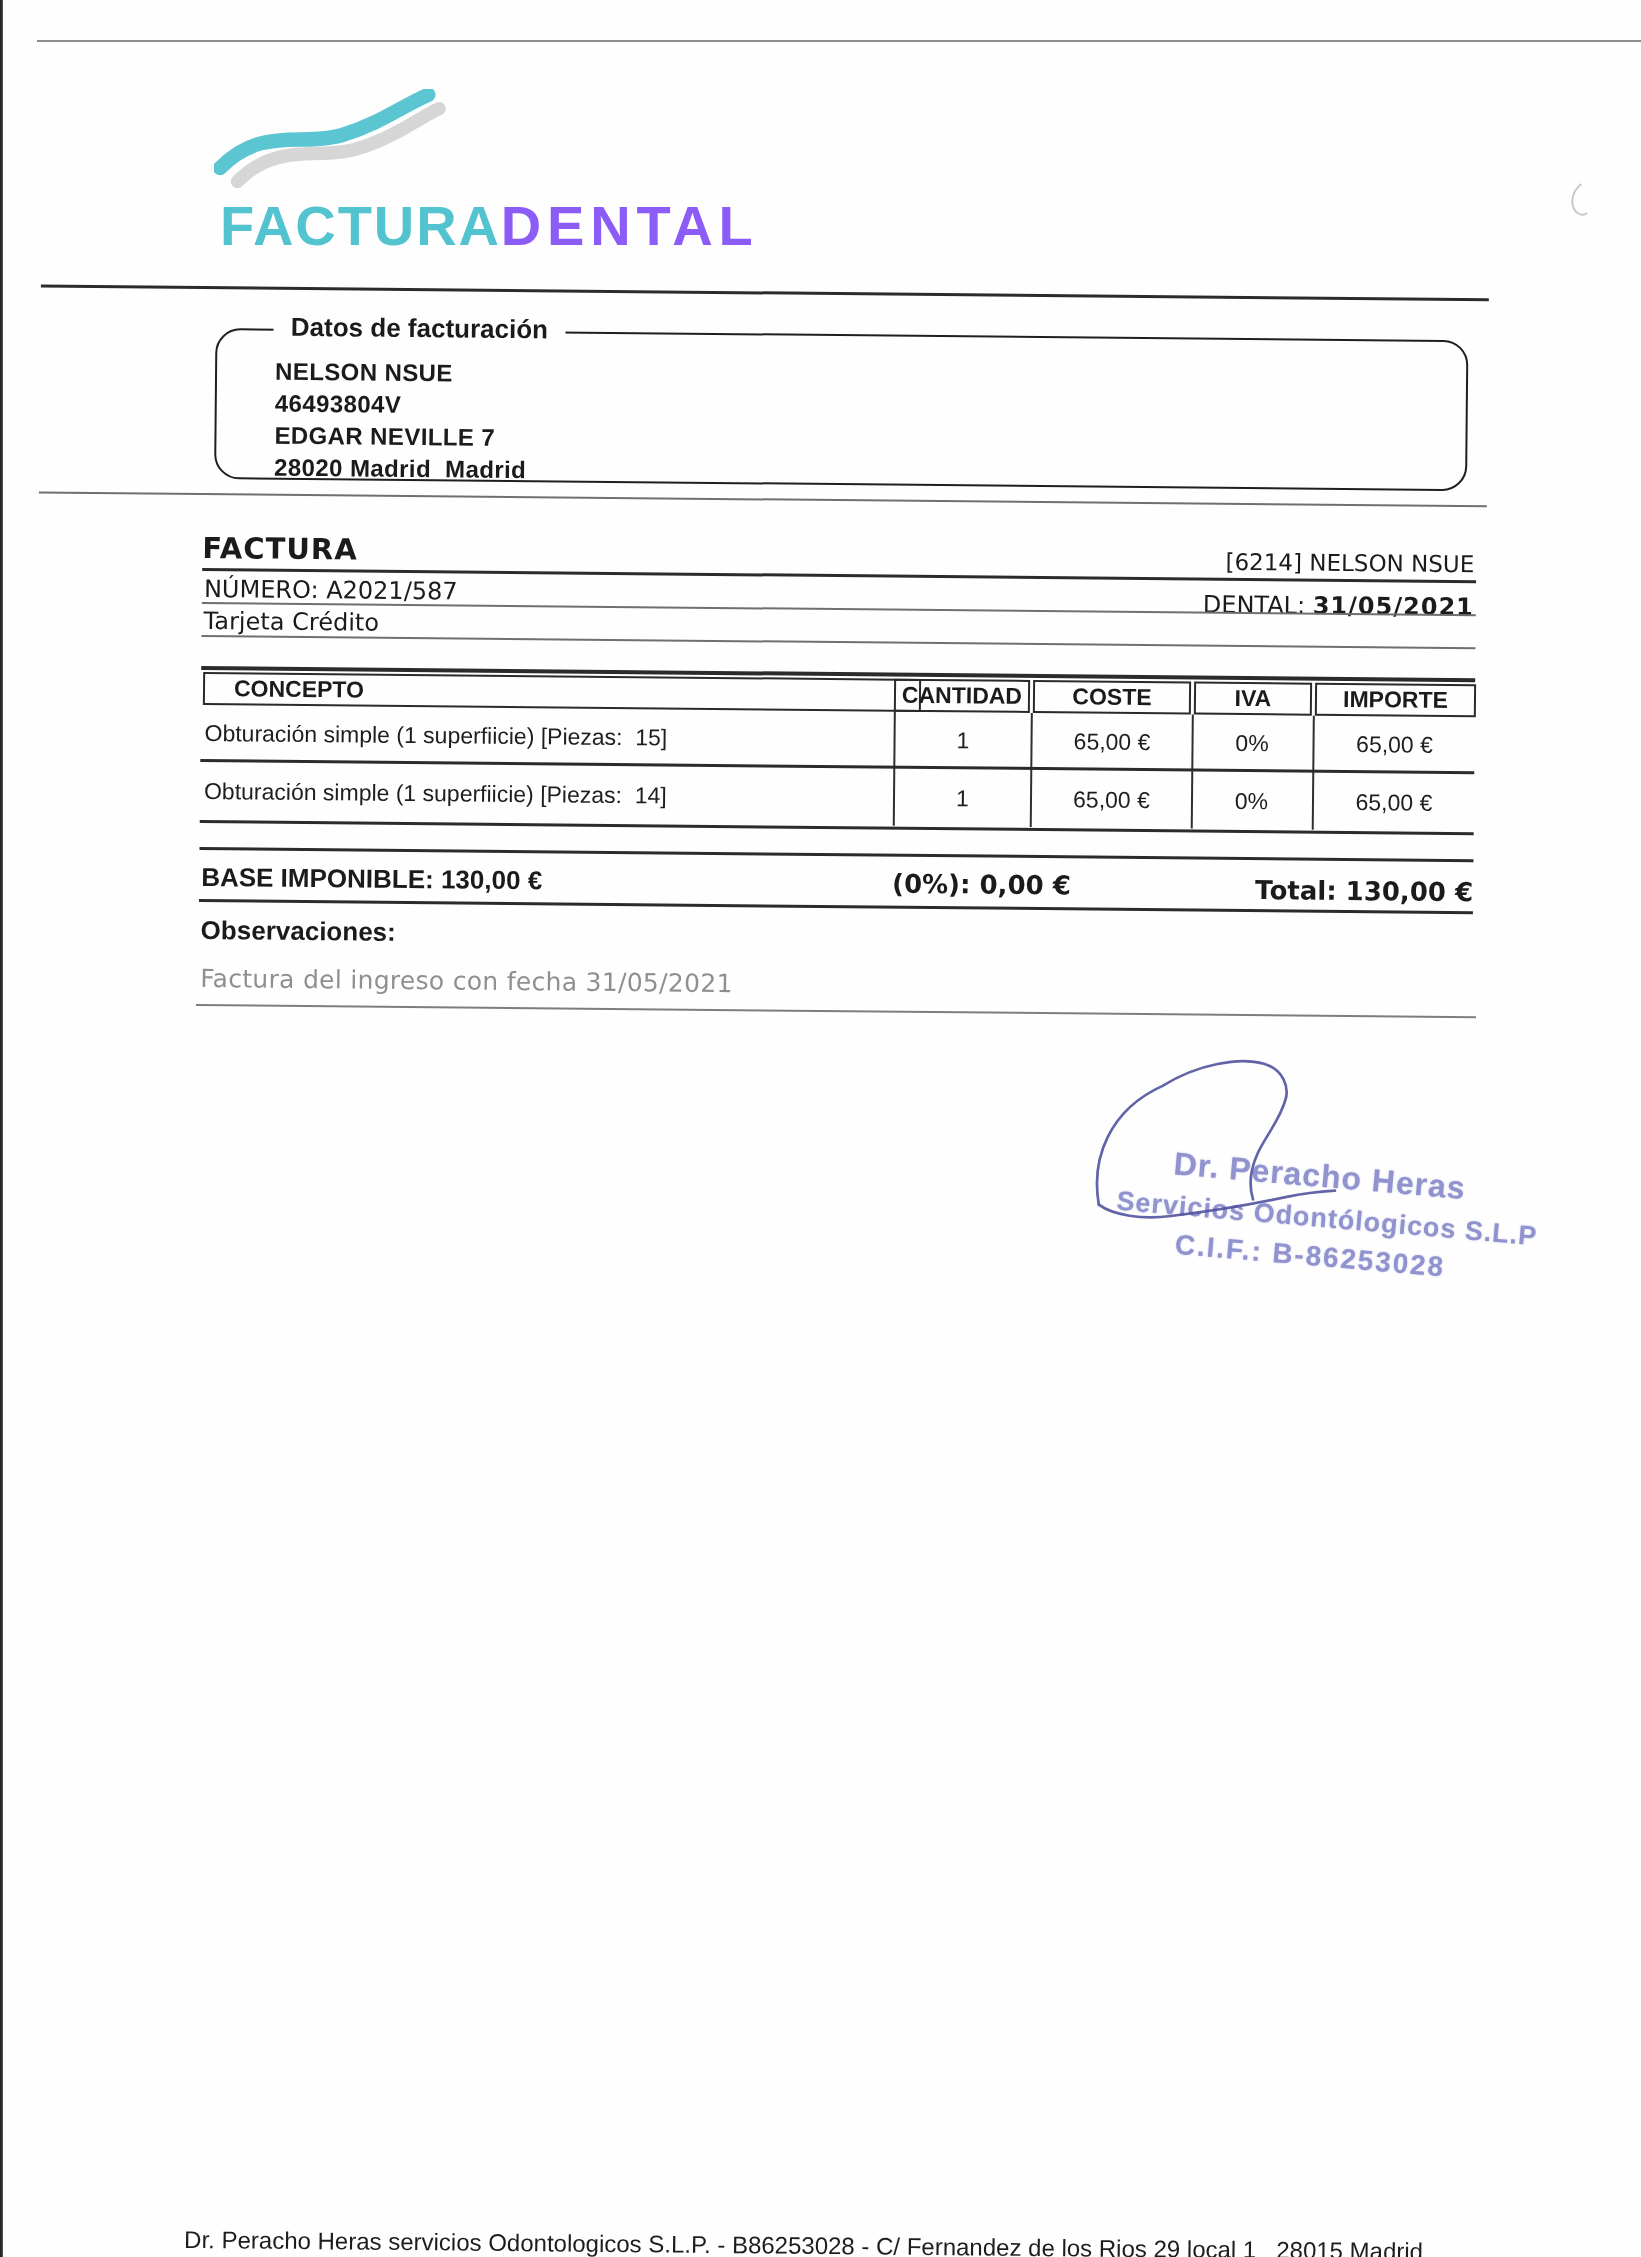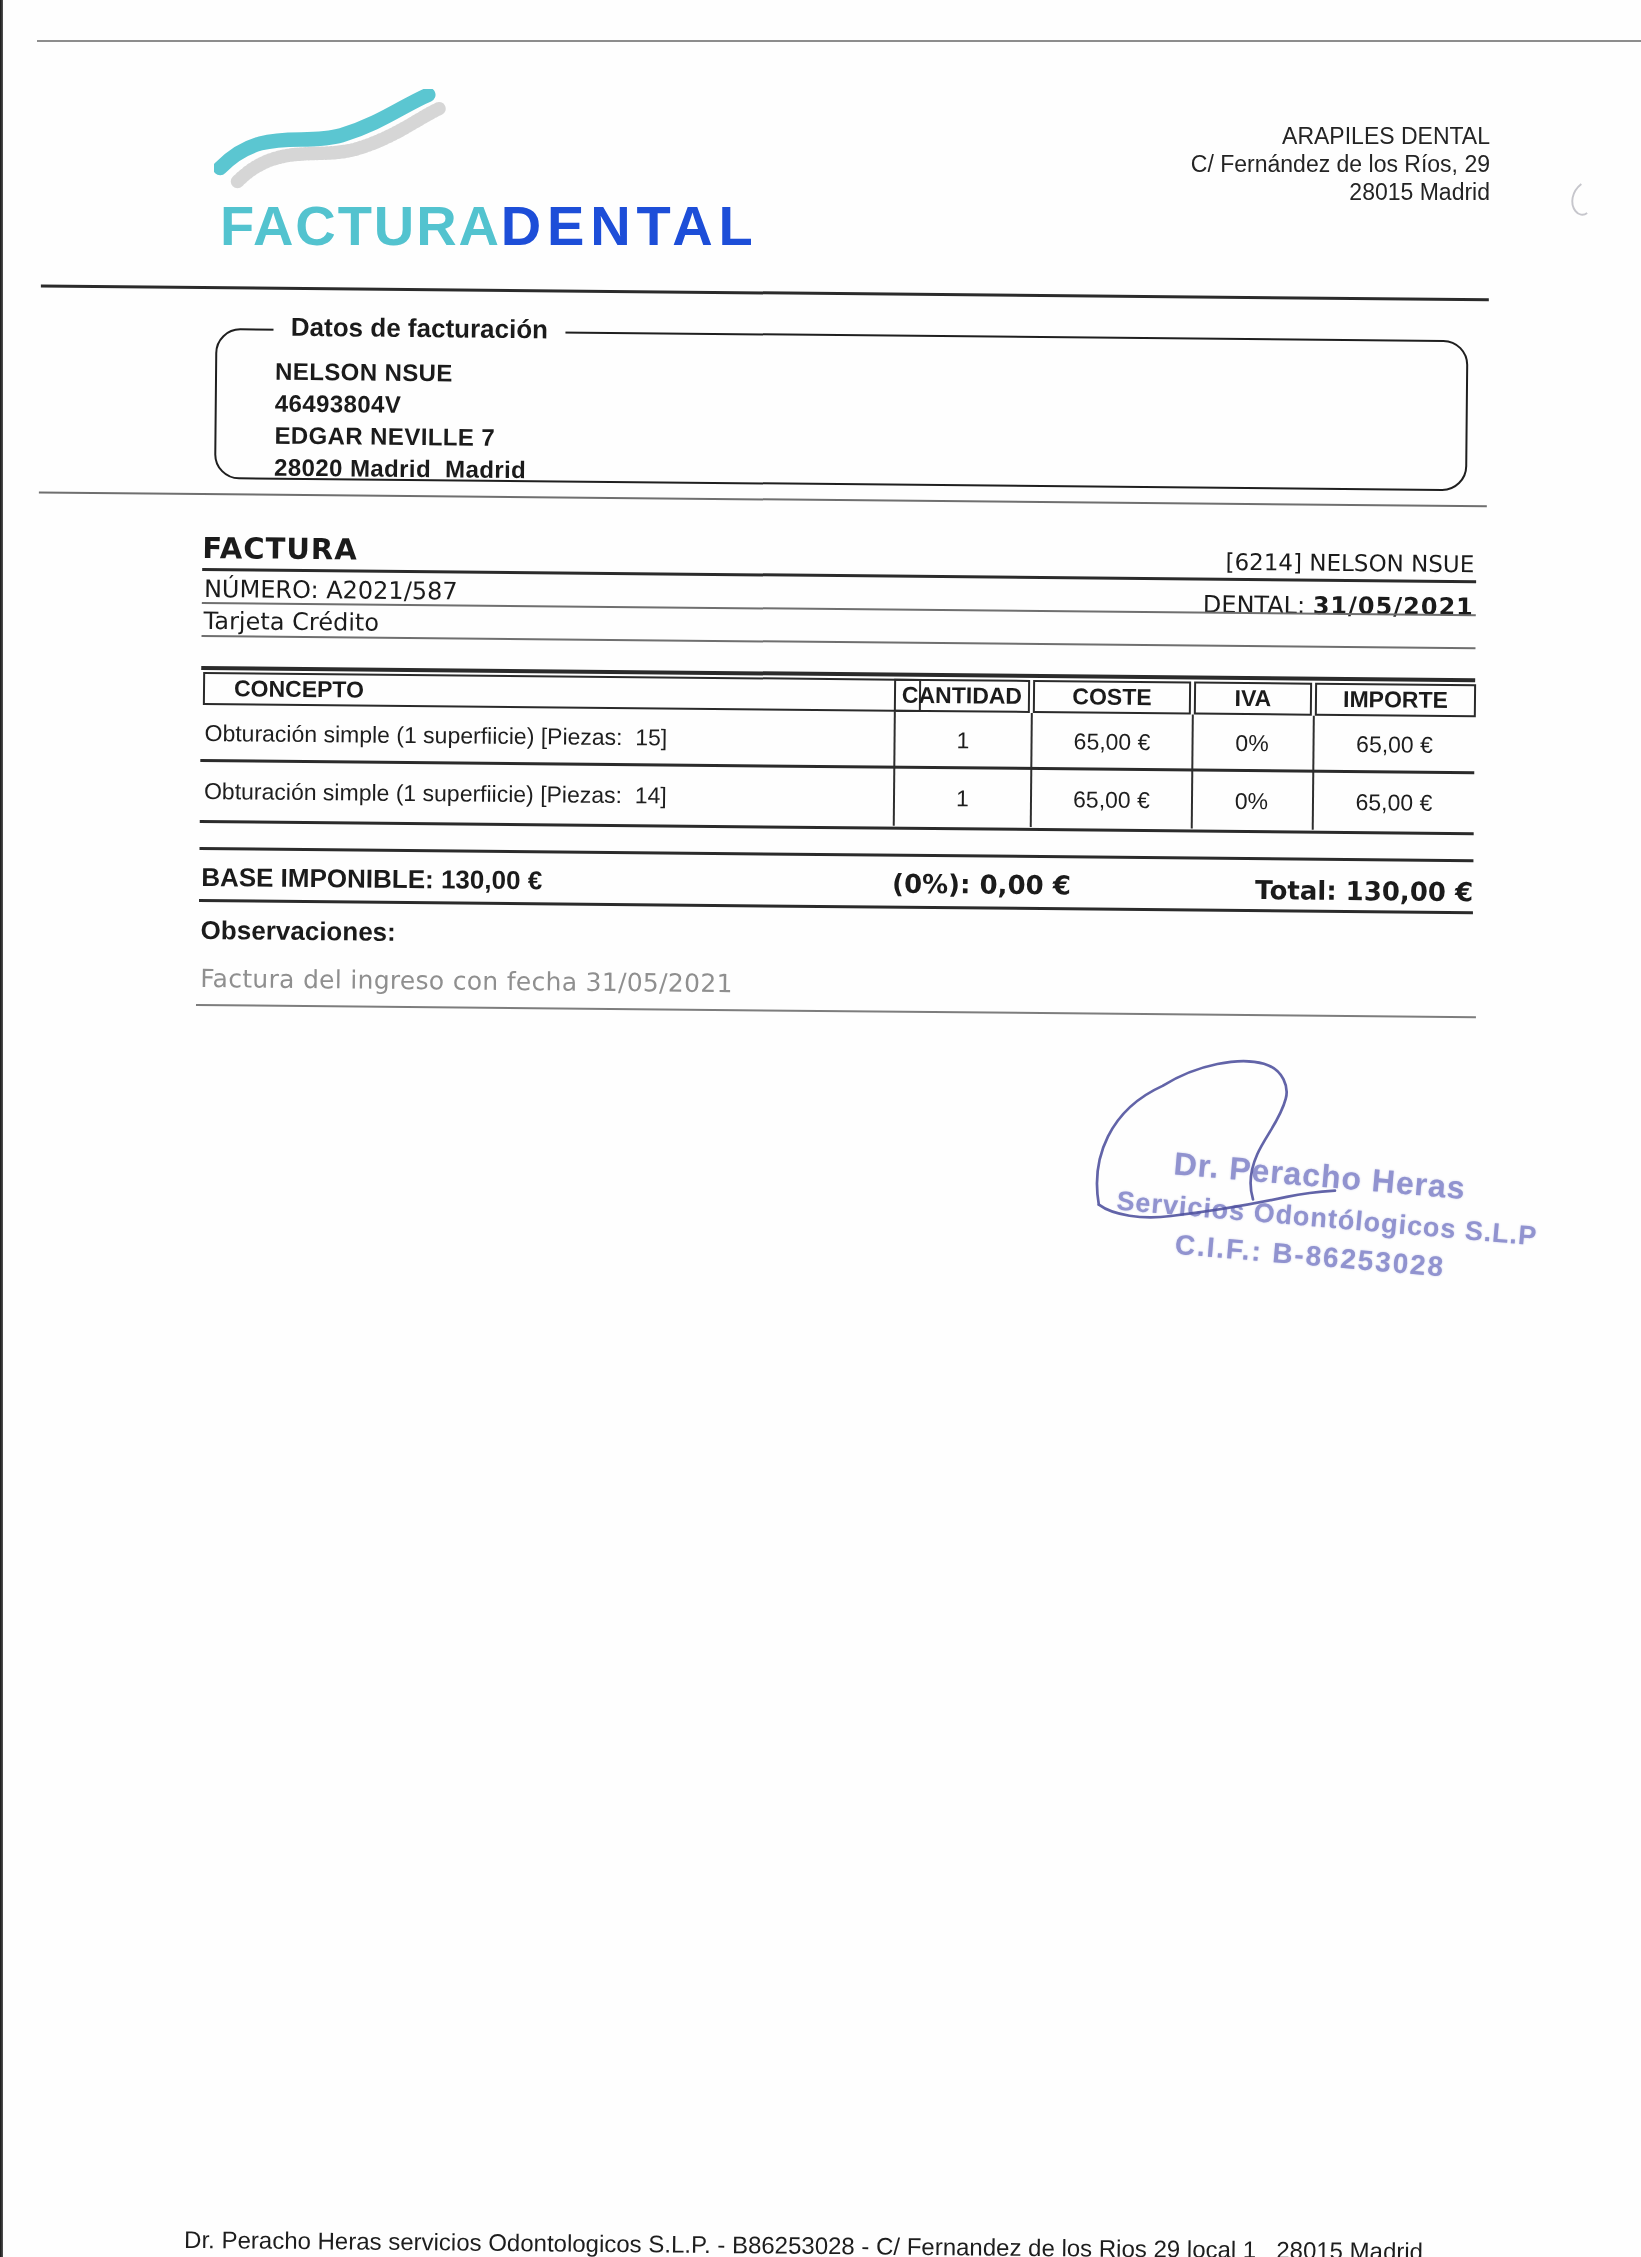--- a/index.html
+++ b/index.html
@@ -9,21 +9,21 @@
     font-family:"Liberation Sans",sans-serif;color:#1b1b1b;
   }
   .abs{position:absolute;}
   
   .left-edge{left:0;top:0;width:2.9px;height:2257px;background:linear-gradient(90deg,#161616,#555);}
   .top-rule{left:37px;top:40px;width:1605px;height:1.9px;background:#8d8d8d;}
   
   .swoosh{left:214px;top:89px;}
   .brand{left:220px;top:193px;font-weight:bold;font-size:56px;letter-spacing:1.9px;white-space:nowrap;}
   .brand .primary{color:#53c3cf;}
-  .brand .secondary{color:#1d4ed8;letter-spacing:5.8px;margin-top:40px;}
+  .brand .secondary{color:#8b5cf6;letter-spacing:5.8px;margin-top:40px;}
   .clinic{right:151px;top:122px;text-align:right;font-size:23px;line-height:28px;color:#242424;}
   .squiggle{left:1562px;top:182px;}
   
   .doc{left:0;top:0;width:1641px;height:2257px;transform:rotate(0.55deg);transform-origin:203px 483px;}
   .rule{background:#2b2b2b;}
   .thin{background:#6f6f6f;}
   
   .bbox{left:214px;top:328px;width:1249px;height:147px;border:2.9px solid #1f1f1f;border-radius:25px;}
   .bbox-title{left:272px;top:311px;background:#fefefe;padding:0 17.4px;font-weight:bold;font-size:26px;}
   .bbox-lines{left:274px;top:355px;font-weight:bold;font-size:24px;line-height:32px;letter-spacing:0.4px;}
@@ -75,25 +75,20 @@
   <div class="abs top-rule"></div>
 
   <svg class="abs swoosh" width="232" height="106" viewBox="0 0 240 110">
     <path d="M6 82 C 48 38, 92 60, 132 48 C 172 36, 198 16, 222 6" fill="none" stroke="#5bc6d1" stroke-width="15" stroke-linecap="round"></path>
     <path d="M24 96 C 66 54, 108 74, 148 62 C 188 50, 212 30, 234 20" fill="none" stroke="#cfcfcf" stroke-width="14" stroke-linecap="round" stroke-dasharray="2 2.5" opacity=".85"></path>
   </svg>
   <div class="abs brand">
     <span class="primary">FACTURA</span><span class="secondary">DENTAL</span>
   </div>
 
-  <div class="abs clinic">
-    <div>ARAPILES DENTAL</div>
-    <div>C/ Fernández de los Ríos, 29</div>
-    <div>28015 Madrid</div>
-  </div>
   <svg class="abs squiggle" width="29" height="39" viewBox="0 0 30 40">
     <path d="M20 2 C 10 10, 8 22, 14 30 C 17 34, 22 35, 26 32" fill="none" stroke="#c6c6cc" stroke-width="2"></path>
   </svg>
 
   <div class="abs doc">
 
     <div class="abs rule" style="left:39px;top:286px;width:1448px;height:2.9px;"></div>
 
     <div class="abs bbox"></div>
     <div class="abs bbox-title">Datos de facturación</div>

